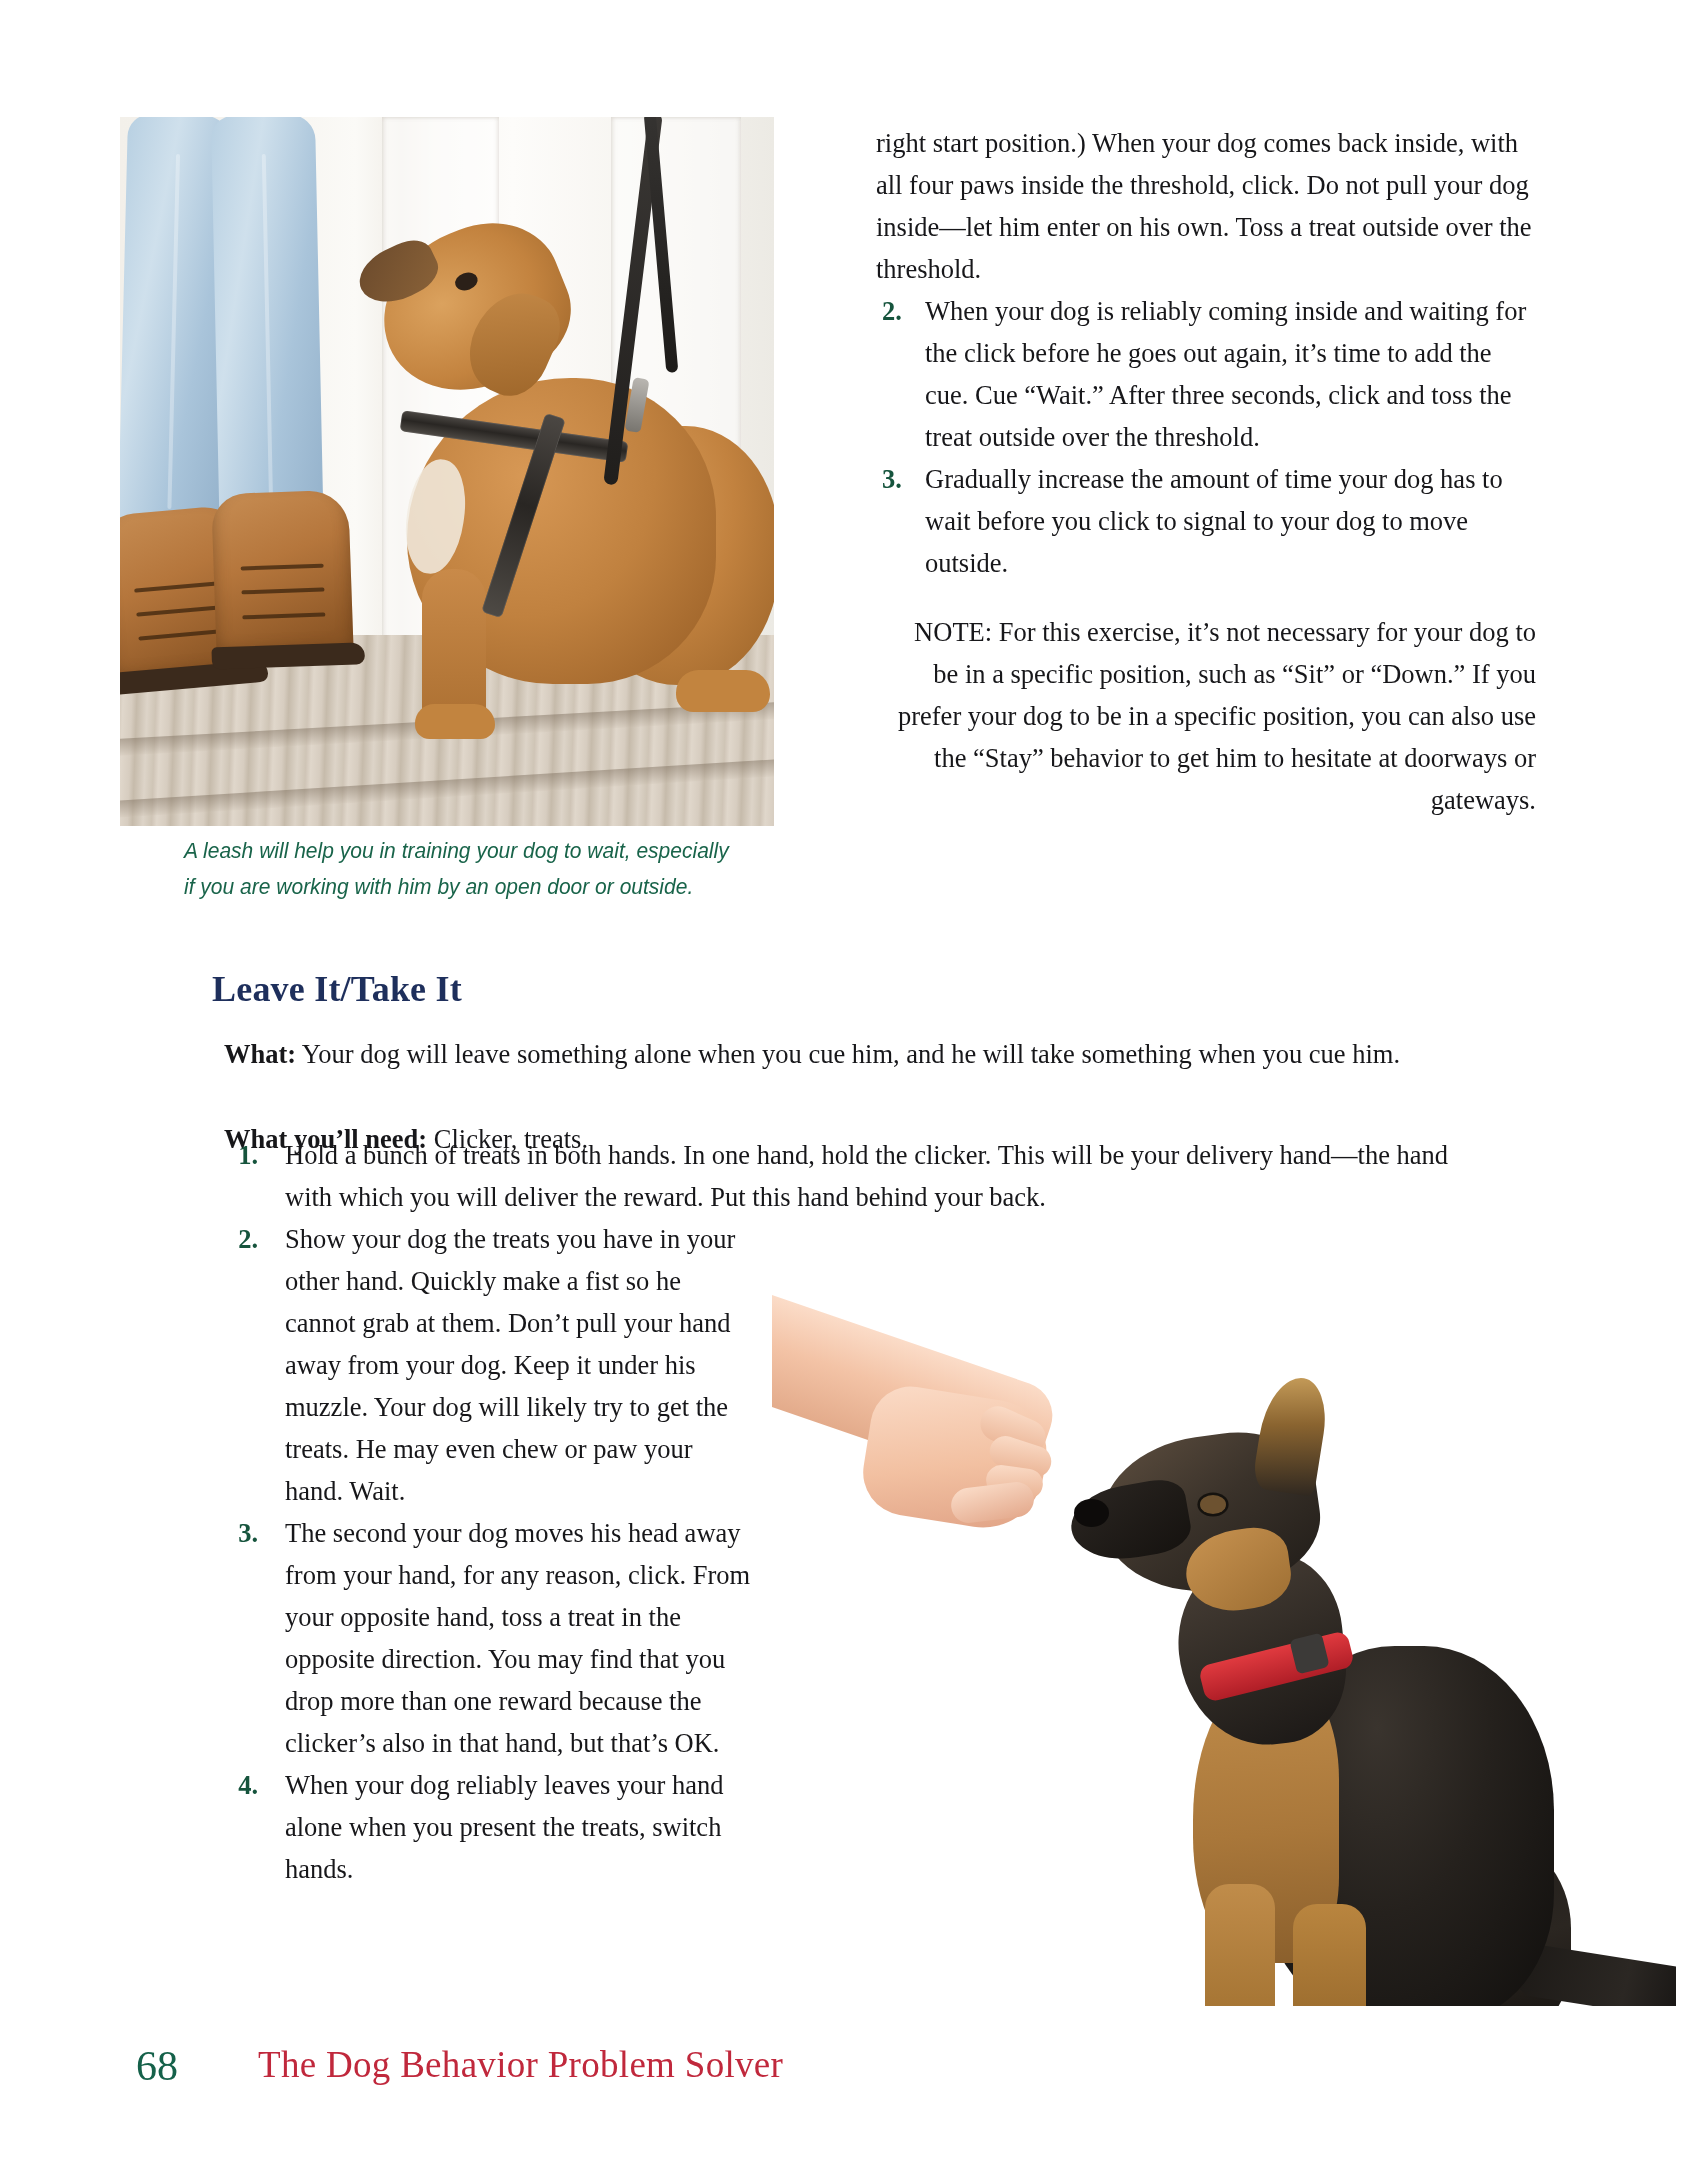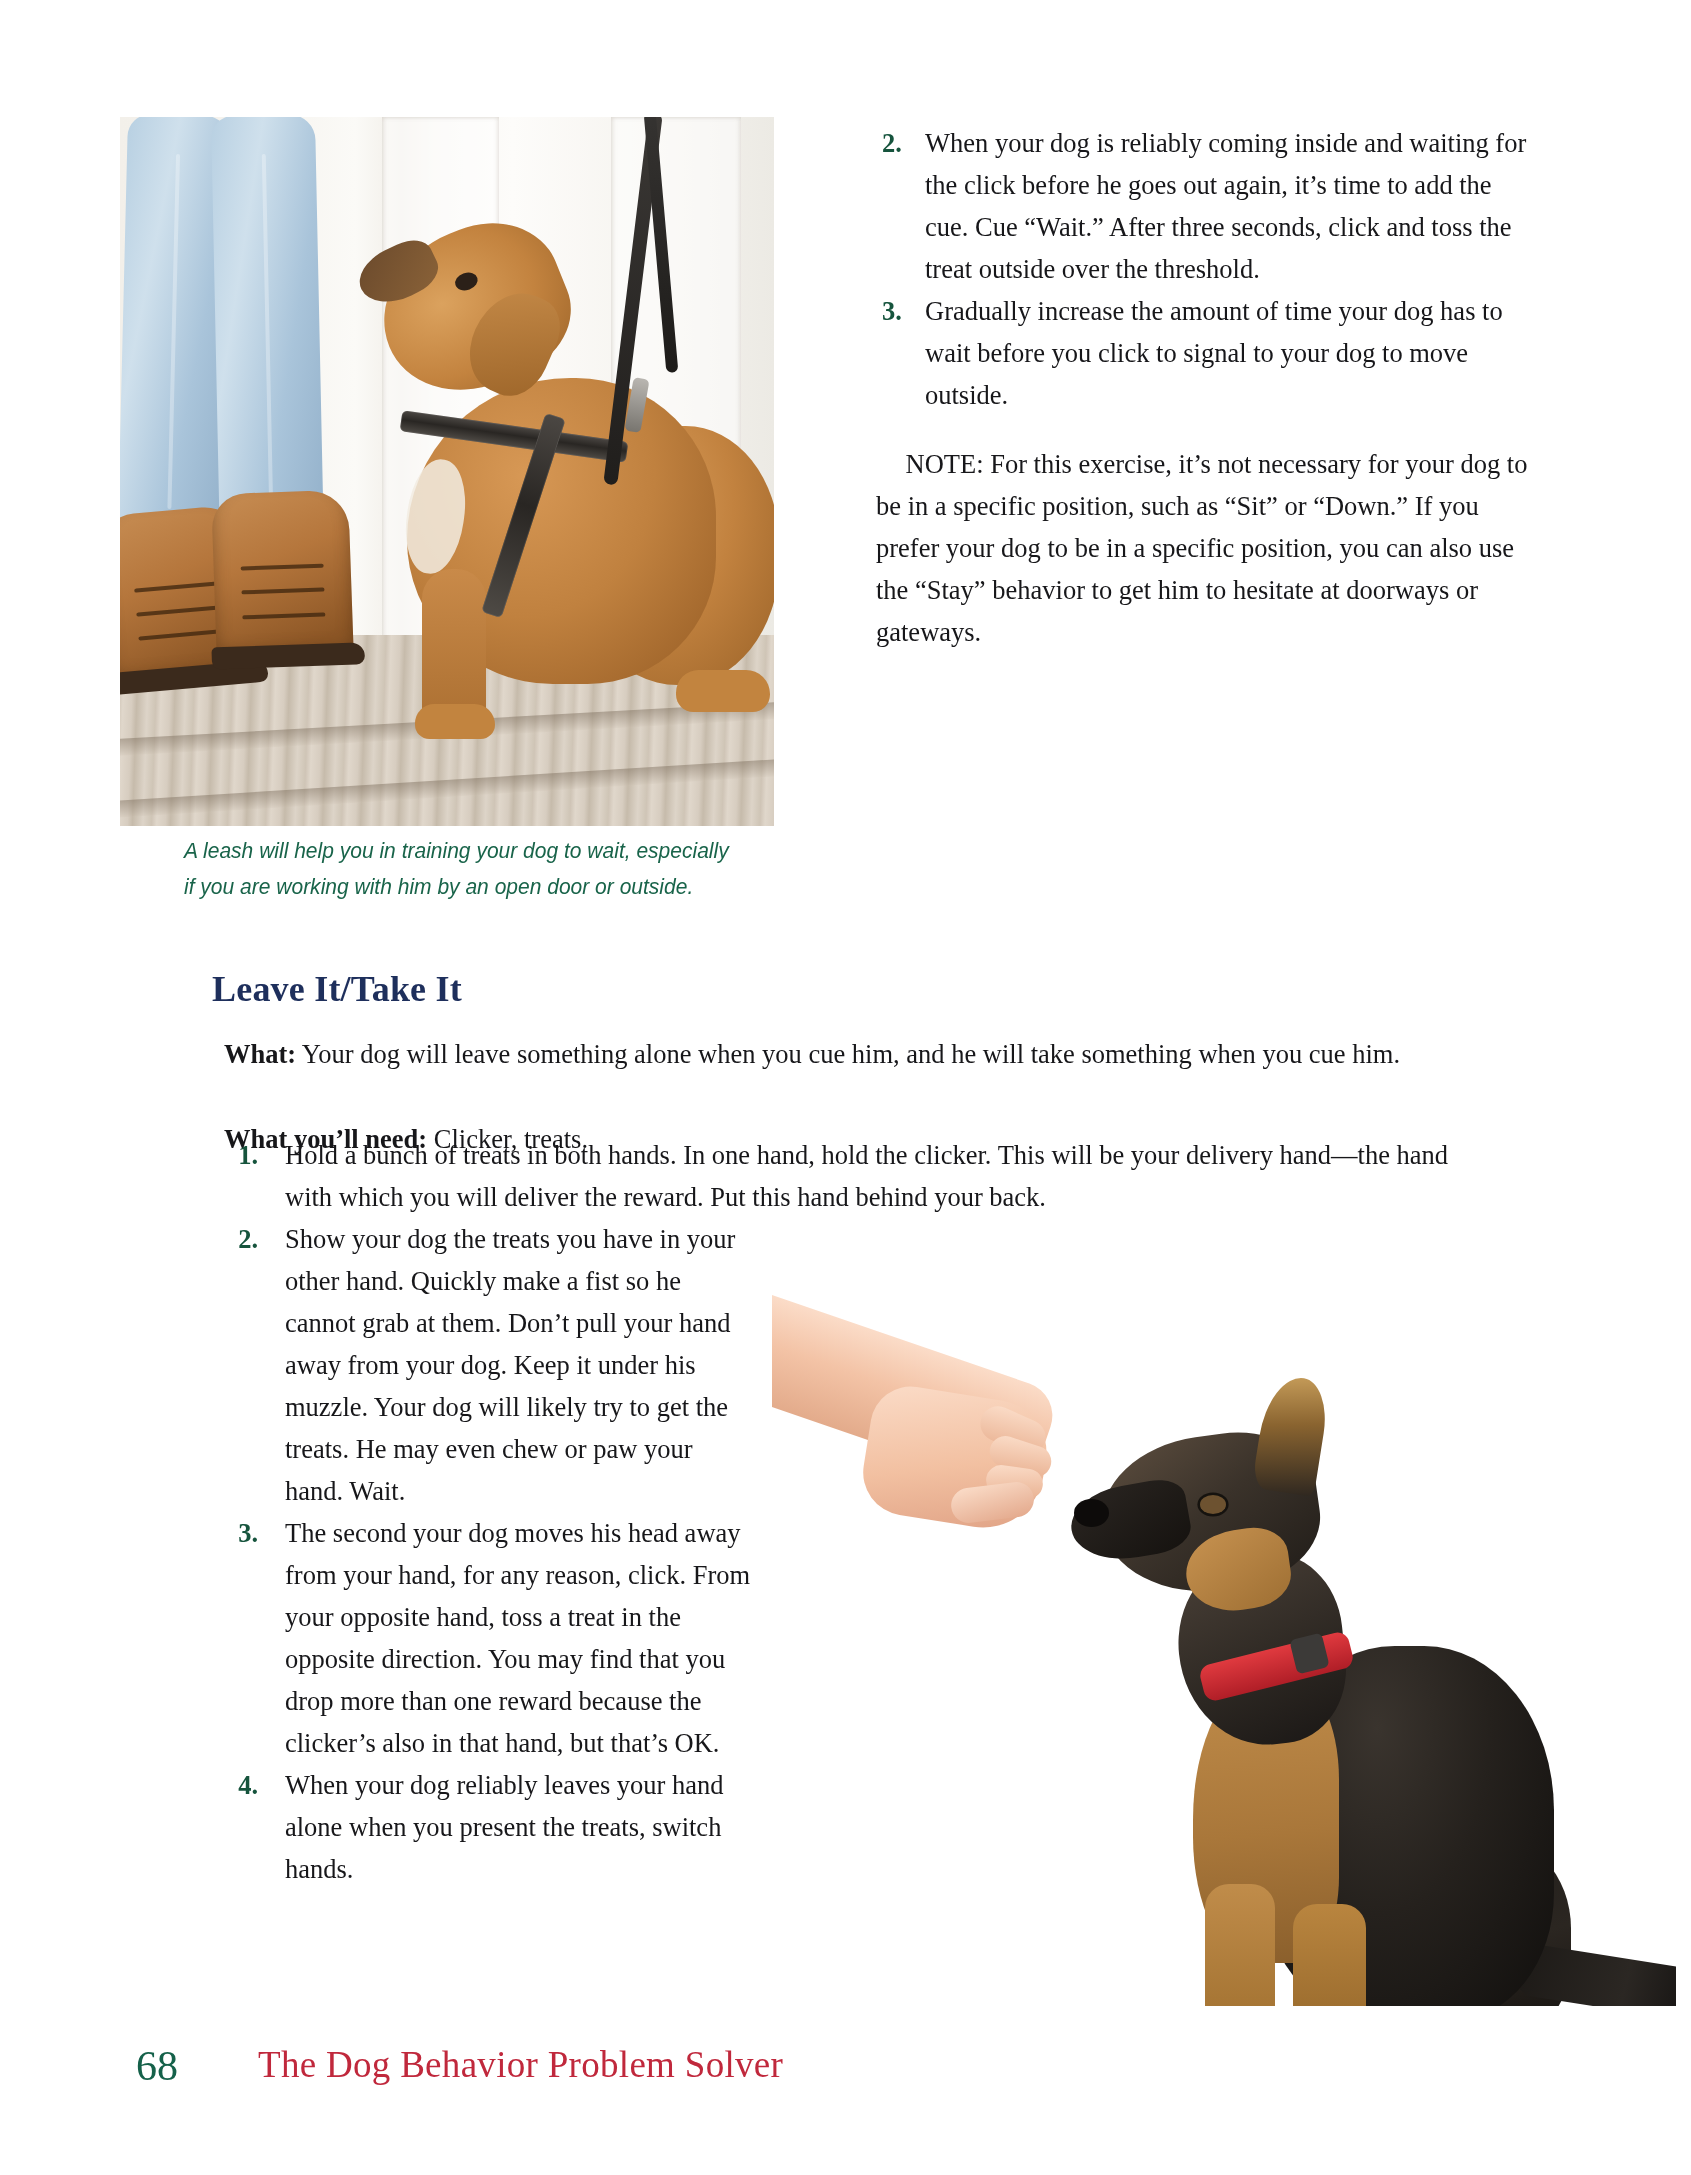--- a/index.html
+++ b/index.html
@@ -34,21 +34,21 @@
     margin:0;
   }
   .rlist li .num {
     position:absolute; left:6px; top:0;
     color:#16543d;
     font-weight:bold;
     font-size:26.5px;
     line-height:42px;
     font-family:"Liberation Serif", serif;
   }
-  .note-para { text-indent:29.5px; }
+  .note-para { text-indent:29.5px;text-align:right; }
 
   
   .photo1 {
     position:absolute;
     left:120px; top:117px;
     width:654px; height:709px;
     overflow:hidden;
     background:#f4f1ec;
   }
   .p1-wall {
@@ -435,20 +435,21 @@
     <div class="p1-dog-muzzle"></div>
     <div class="p1-dog-eye"></div>
     <div class="p1-harness-a"></div>
     <div class="p1-harness-b"></div>
     <div class="p1-clip"></div>
     <div class="p1-leash"></div>
     <div class="p1-leash2"></div>
   </div>
 
   <div class="col-right">
+    <p class="body-text para-cont">right start position.) When your dog comes back inside, with all four paws inside the threshold, click. Do not pull your dog inside—let him enter on his own. Toss a treat outside over the threshold.</p>
 
     <ol class="rlist body-text">
       <li>
         <span class="num">2.</span>
         <span>When your dog is reliably coming inside and waiting for the click before he goes out again, it’s time to add the cue. Cue “Wait.” After three seconds, click and toss the treat outside over the threshold.</span>
       </li>
       <li>
         <span class="num">3.</span>
         <span>Gradually increase the amount of time your dog has to wait before you click to signal to your dog to move outside.</span>
       </li>

